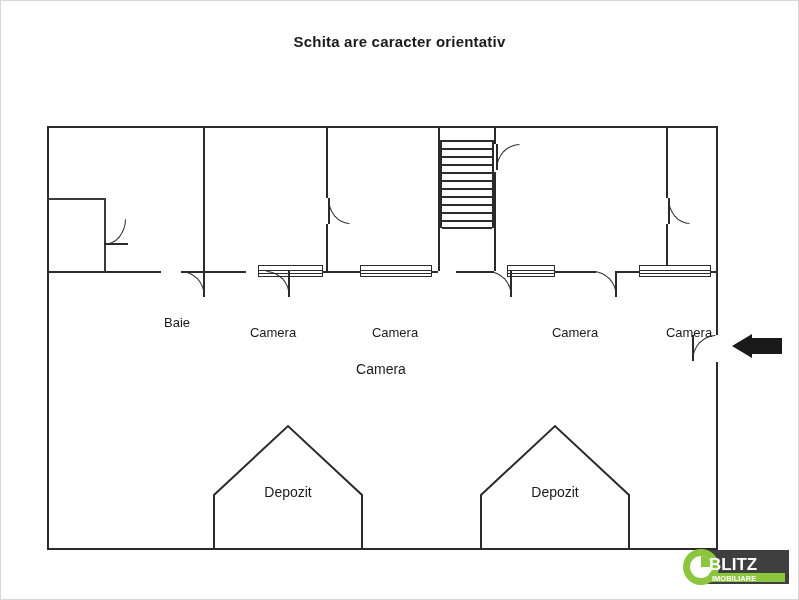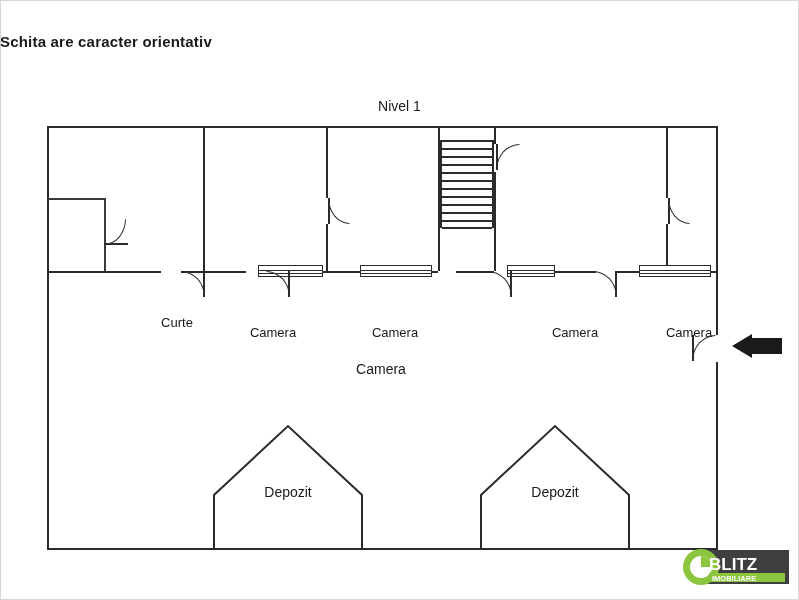--- a/index.html
+++ b/index.html
@@ -26,20 +26,21 @@
     left: 0; top: 0;
     width: 799px; height: 600px;
     border: 1px solid #d8d8d8;
     box-sizing: border-box;
     pointer-events: none;
   }
   .caption {
     position: absolute;
     left: 0; top: 33px;
     width: 799px;
+    text-align: center;
     font-size: 15px;
     font-weight: bold;
     color: #1a1a1a;
     letter-spacing: 0.2px;
   }
   .level-label {
     position: absolute;
     left: 0; top: 98px;
     width: 799px;
     text-align: center;
@@ -148,21 +149,20 @@
   }
 </style>
 </head>
 <body>
 
 <div id="page">
 
   <div class="frame-border"></div>
 
   <div class="caption">Schita are caracter orientativ</div>
-  <div class="level-label">Nivel 1</div>
 
   <div id="plan">
 
     <div class="wall h" style="left:0; top:0; width:671px;"></div>
     <div class="wall v" style="left:0; top:0; height:424px;"></div>
     <div class="wall h" style="left:0; top:422px; width:671px;"></div>
     <div class="wall v" style="left:669px; top:0; height:209px;"></div>
     <div class="wall v" style="left:669px; top:236px; height:186px;"></div>
 
     <div class="wall h" style="left:0; top:145px; width:114px;"></div>
@@ -241,21 +241,21 @@
       <div class="leaf" style="left:0; top:0; width:2px; height:26px;"></div>
     </div>
 
     <svg class="depozit" style="left:165px; top:297px; width:152px; height:126px;" viewBox="0 0 152 126" xmlns="http://www.w3.org/2000/svg">
       <path d="M2 125 L2 72 L76 3 L150 72 L150 125" fill="none" stroke="#2b2b2b" stroke-width="2"></path>
     </svg>
     <svg class="depozit" style="left:432px; top:297px; width:152px; height:126px;" viewBox="0 0 152 126" xmlns="http://www.w3.org/2000/svg">
       <path d="M2 125 L2 72 L76 3 L150 72 L150 125" fill="none" stroke="#2b2b2b" stroke-width="2"></path>
     </svg>
 
-    <div class="room-label" style="left:100px; top:189px; width:60px;">Curte</div>
+    <div class="room-label" style="left:100px; top:189px; width:60px;">Baie</div>
     <div class="room-label" style="left:186px; top:199px; width:80px;">Camera</div>
     <div class="room-label" style="left:308px; top:199px; width:80px;">Camera</div>
     <div class="room-label" style="left:488px; top:199px; width:80px;">Camera</div>
     <div class="room-label" style="left:602px; top:199px; width:80px;">Camera</div>
     <div class="big-label" style="left:294px; top:235px; width:80px;">Camera</div>
     <div class="big-label" style="left:196px; top:358px; width:90px;">Depozit</div>
     <div class="big-label" style="left:463px; top:358px; width:90px;">Depozit</div>
 
   </div>
 

